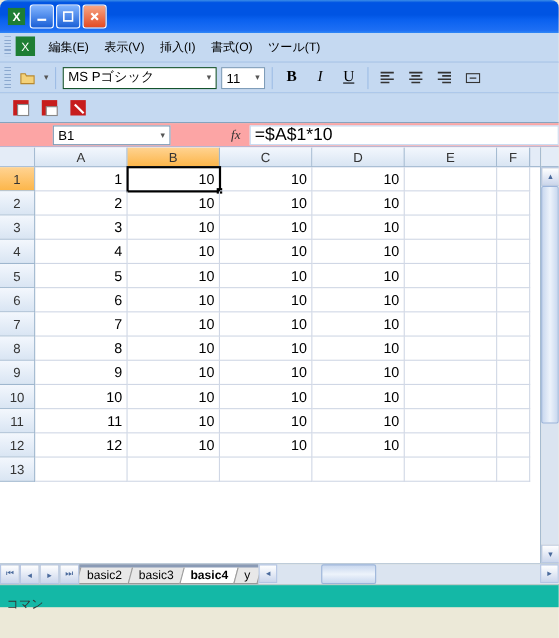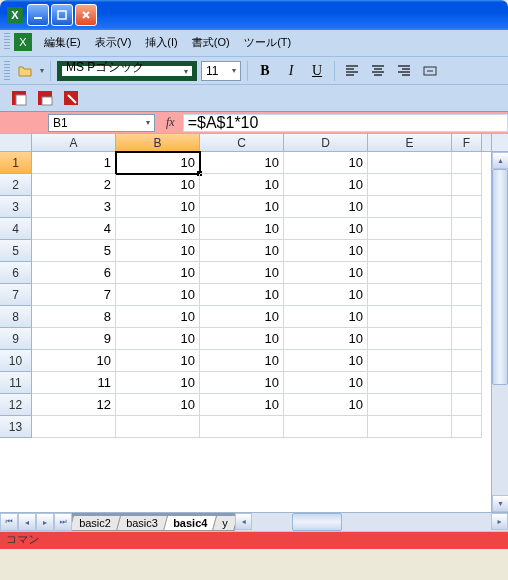--- a/index.html
+++ b/index.html
@@ -20,33 +20,33 @@
 .menurow .handle { width: 6px; height: 18px; background: repeating-linear-gradient(to bottom, #8ba8ce 0 1px, transparent 1px 3px); margin-right: 2px; }
 .exicon { width: 18px; height: 18px; margin-right: 4px; }
 .menuitem { padding: 2px 6px; color: #000; cursor: pointer; white-space: nowrap; }
 .docctrl { margin-left: auto; display: flex; gap: 4px; align-items: center; }
 .docbtn { width: 14px; height: 12px; cursor: pointer; color: #333; }
 
 
 .toolbar { background: #c5d9f1; display: flex; align-items: center; padding: 2px 4px; gap: 4px; border-bottom: 1px solid #9ebde5; min-height: 28px; }
 .toolbar .handle { width: 6px; height: 20px; background: repeating-linear-gradient(to bottom, #8ba8ce 0 1px, transparent 1px 3px); }
 .tbtn { width: 22px; height: 22px; border: 1px solid transparent; display: flex; align-items: center; justify-content: center; cursor: pointer; }
-.font-name { background: #fff; border: 5px solid #14532d; height: 20px; width: 140px; padding: 0 4px; display: flex; align-items: flex-end; justify-content: space-between; font-size: 12px; }
+.font-name { background: #fff; border: 1px solid #14532d; height: 20px; width: 140px; padding: 0 4px; display: flex; align-items: center; justify-content: space-between; font-size: 12px; }
 .font-size { background: #fff; border: 1px solid #7f9db9; height: 20px; width: 40px; padding: 0 4px; display: flex; align-items: center; justify-content: space-between; font-size: 12px; }
 .dd { font-size: 8px; color: #555; }
 .sep { width: 1px; height: 20px; background: #9ebde5; margin: 0 2px; }
 
 
 .toolbar2 { background: #c5d9f1; display: flex; align-items: center; padding: 2px 4px; gap: 4px; border-bottom: 1px solid #7f9db9; min-height: 26px; }
 .pdfbtn { width: 22px; height: 22px; cursor: pointer; display: flex; align-items: center; justify-content: center; }
 
 
 .formulabar { display: flex; align-items: center; height: 22px; background: #fca5a5; border-bottom: 1px solid #9ebde5; }
 .namebox { width: 107px; background: #fff; border: 1px solid #7f9db9; height: 18px; margin: 0 3px 0 48px; display: flex; align-items: center; padding: 0 4px; font-size: 12px; justify-content: space-between; }
-.fx { padding: 0 8px; font-style: italic; font-family: serif; font-size: 12px; color: #333; }
+.fx { padding: 0 8px; font-style: italic; font-family: serif; font-size: 12px; color: #333; margin-left: 44px; }
 .formula-input { flex: 1; background: #fff; border: 1px solid #c5d9f1; height: 18px; padding: 0 4px; font-size: 16px; display: flex; align-items: center; }
 
 
 .gridwrap { position: relative; background: #fff; height: 378px; display: flex; }
 .gridmain { flex: 1; overflow: hidden; position: relative; }
 .colheads { display: flex; height: 18px; background: #e4ecf7; border-bottom: 1px solid #9eb6ce; }
 .corner { width: 32px; border-right: 1px solid #9eb6ce; background: #e4ecf7; }
 .colhead { width: 84px; border-right: 1px solid #9eb6ce; text-align: center; font-size: 12px; line-height: 18px; color: #333; background: linear-gradient(to bottom, #f3f7fd, #d9e5f3); position: relative; }
 .colhead:last-child { width: 30px; }
 .colhead.activecol { background: linear-gradient(to bottom, #ffd392, #fcb64a); }
@@ -73,21 +73,21 @@
 .sheettabs { display: flex; align-items: flex-end; background: #8a9bb6; flex: 0 0 auto; overflow: hidden; }
 .tab { background: #fff; border: 1px solid #999; border-top: none; padding: 1px 7px; font-size: 11px; margin-left: -1px; transform: skewX(-15deg); cursor: pointer; }
 .tab span { display: inline-block; transform: skewX(15deg); }
 .tab.active span { font-weight: bold; }
 .tab.inactive { background: #e8e8e8; }
 .hscroll { flex: 1; display: flex; background: #dbe4f0; }
 .hscroll .track { flex: 1; position: relative; }
 .hscroll .thumb { position: absolute; left: 40px; top: 0; bottom: 0; width: 50px; background: linear-gradient(to bottom, #c9d8ef, #edf3fb, #c9d8ef); border: 1px solid #9bb4da; border-radius: 2px; }
 
 
-.statusbar { height: 18px; background: #ef4444; border-top: 1px solid #c8c8c8; padding: 0 6px; font-size: 11px; color: #333; }
+.statusbar { height: 18px; background: #14b8a6; border-top: 1px solid #c8c8c8; padding: 10px 6px; font-size: 11px; color: #333; }
 </style>
 </head>
 <body>
 
 <div class="titlebar">
   <span class="appicon">
     <svg viewBox="0 0 16 16">
         <rect width="16" height="16" fill="#1e7e34"></rect>
         <text x="8" y="12" font-size="11" fill="#fff" text-anchor="middle" font-weight="bold">X</text>
       </svg>

